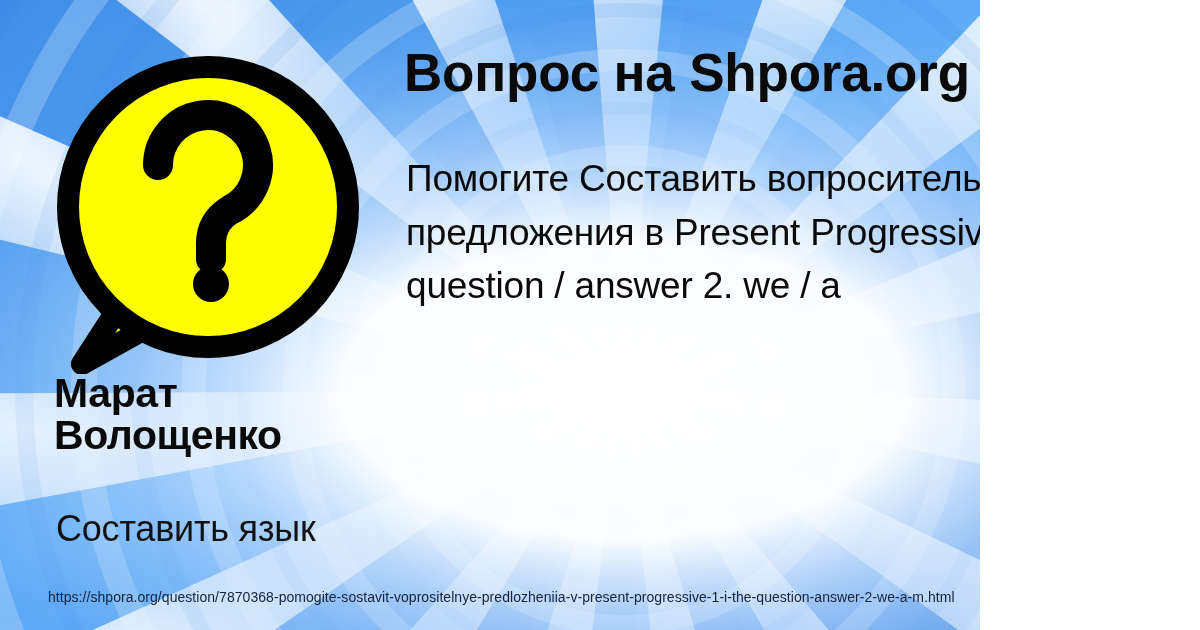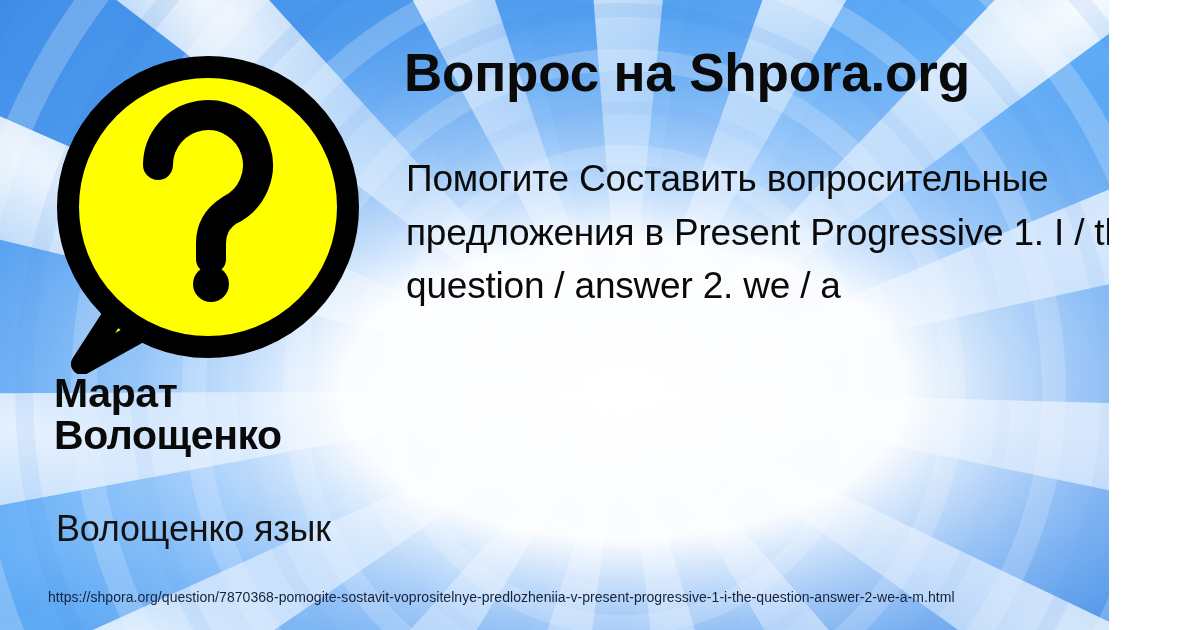--- a/index.html
+++ b/index.html
@@ -2,21 +2,21 @@
 <html><head>
 <meta charset="utf-8">
 <style>
   html, body {
     margin: 0;
     padding: 0;
     background: #ffffff;
   }
   #card {
     position: relative;
-    width: 1109px;
+    width: 980px;
     height: 630px;
     overflow: hidden;
     font-family: "Liberation Sans", sans-serif;
     background: #5aa9f5;
   }
 
   
   #bg {
     position: absolute;
     inset: 0;
@@ -228,18 +228,18 @@
         <circle cx="163" cy="240" r="18" fill="#000000"></circle>
       </svg>
     </div>
 
     <div id="title">Вопрос на Shpora.org</div>
 
     <div id="question">Помогите Составить вопросительные предложения в Present Progressive 1. I / the question / answer 2. we / a</div>
 
     <div id="author">Марат Волощенко</div>
 
-    <div id="subject">Волощенко язык</div>
+    <div id="subject">Составить язык</div>
 
     <div id="url">https://shpora.org/question/7870368-pomogite-sostavit-voprositelnye-predlozheniia-v-present-progressive-1-i-the-question-answer-2-we-a-m.html</div>
 
   </div>
 </div>
 
 </body></html>

